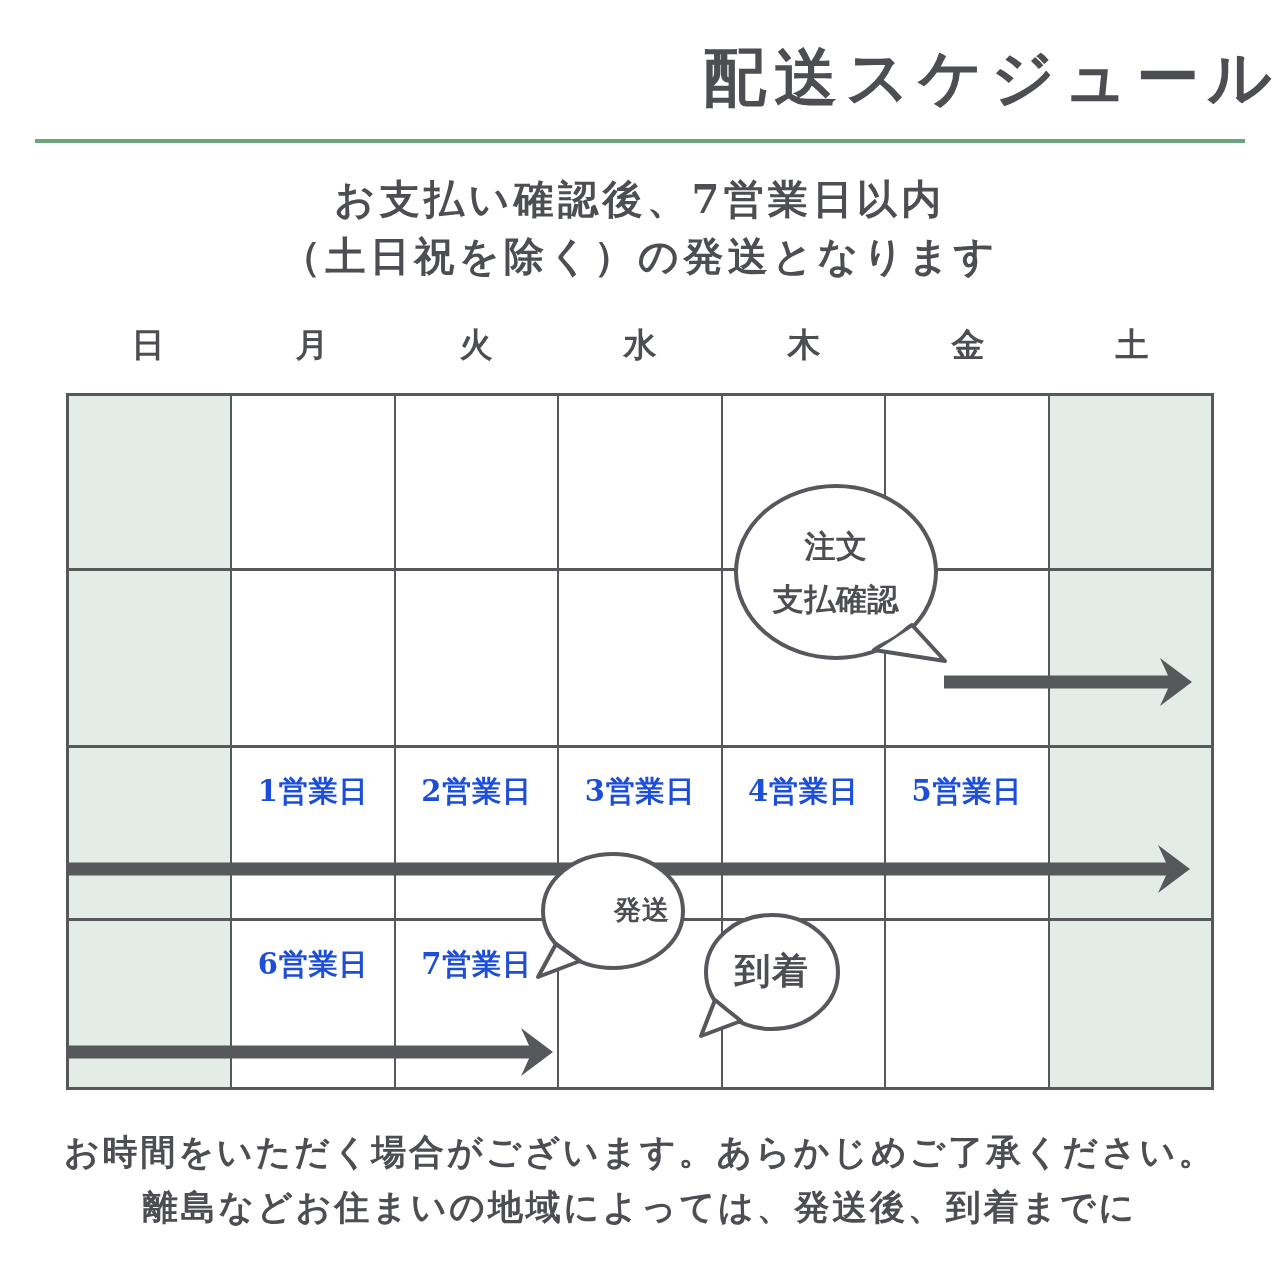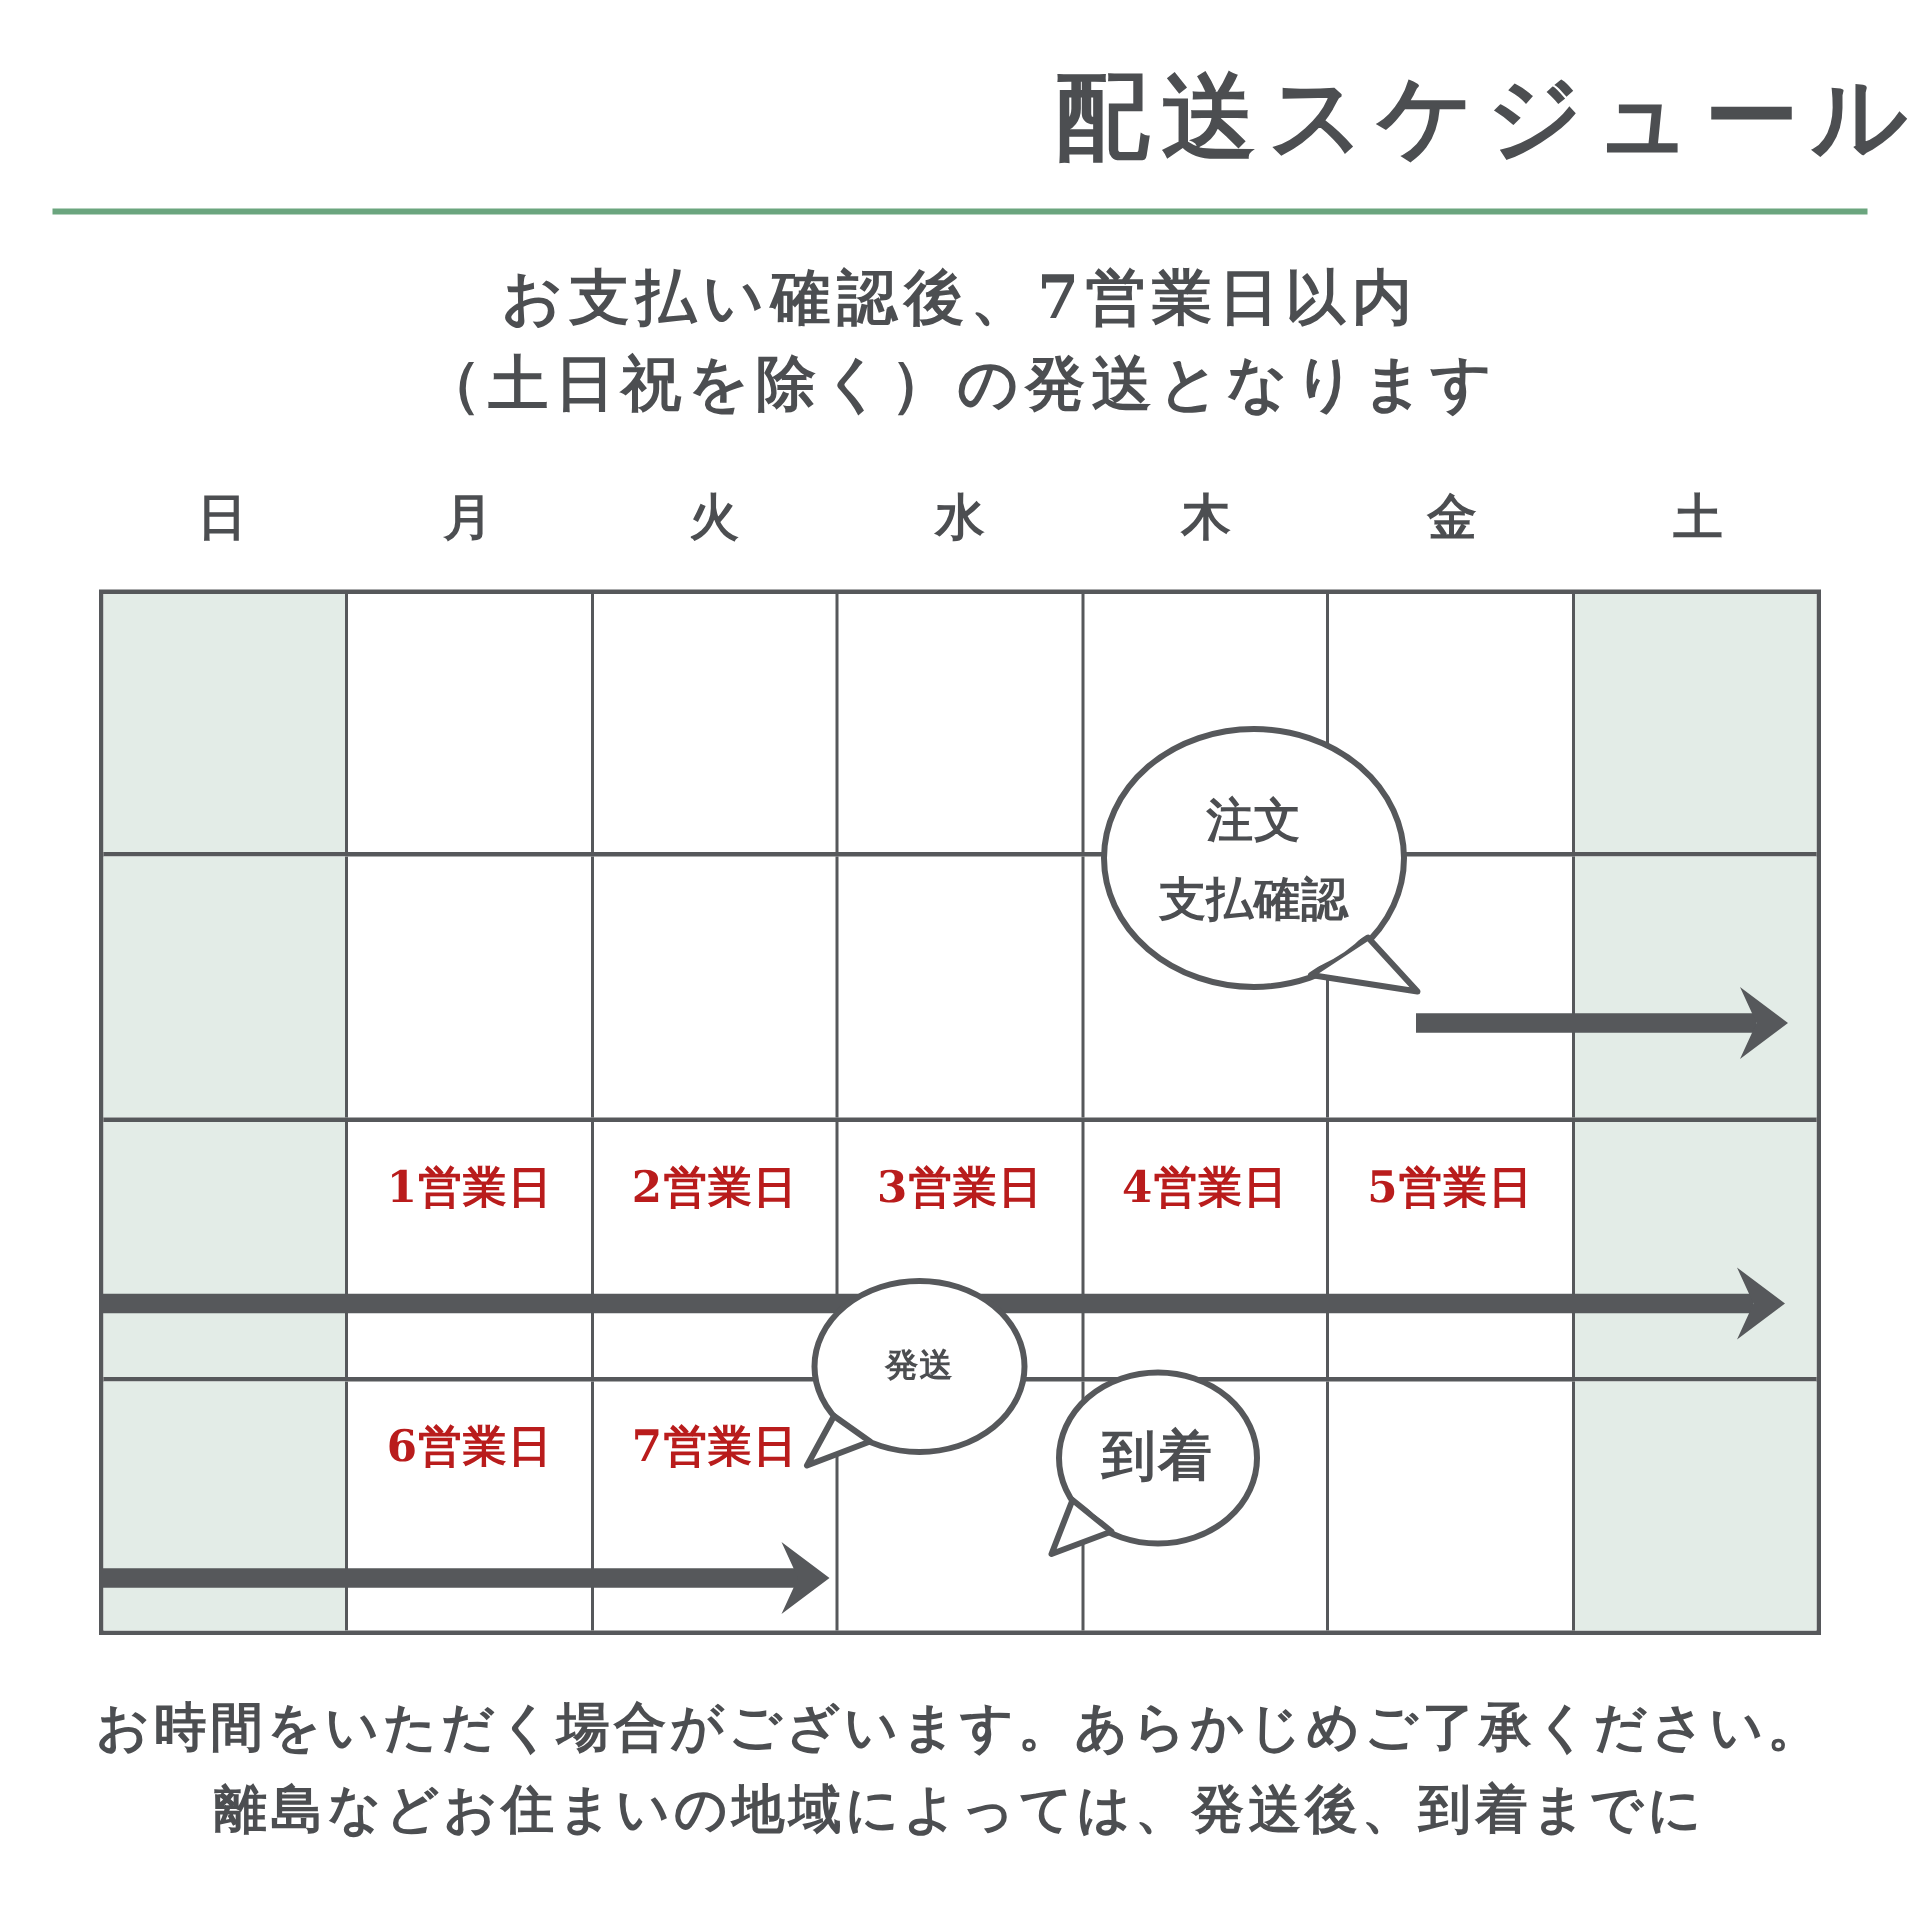--- a/index.html
+++ b/index.html
@@ -67,40 +67,40 @@
     border-right:2px solid #56585b;
     box-sizing:border-box;
     text-align:center;
   }
   .cell:last-child{border-right:none;}
   .cell.weekend{background:#e3ece7;}
   .biz-label{
     padding-top:24px;
     font-size:29px;font-weight:600;
     letter-spacing:0.03em;
-    color:#b91c1c;
+    color:#1d4ed8;
     white-space:nowrap;
   }
 
   
   .overlay{
     top:0;left:0;width:1280px;height:1280px;
     pointer-events:none;
   }
 
   
   .bubble-label{
     transform:translate(-50%,-50%);
     font-weight:600;
     color:#4c4e51;
     white-space:nowrap;
     text-align:center;
   }
   .bl-order{font-size:31px;letter-spacing:0.02em;}
-  .bl-ship{font-size:22px;letter-spacing:0.04em;}
+  .bl-ship{font-size:27px;letter-spacing:0.04em;margin-left:29px;}
   .bl-arrive{font-size:36px;letter-spacing:0.04em;}
 
   
   .footer-note{
     top:1124px;left:0;width:1280px;
     text-align:center;
     font-size:35px;font-weight:600;
     letter-spacing:0.08em;
     line-height:55px;
     color:#4c4e51;

